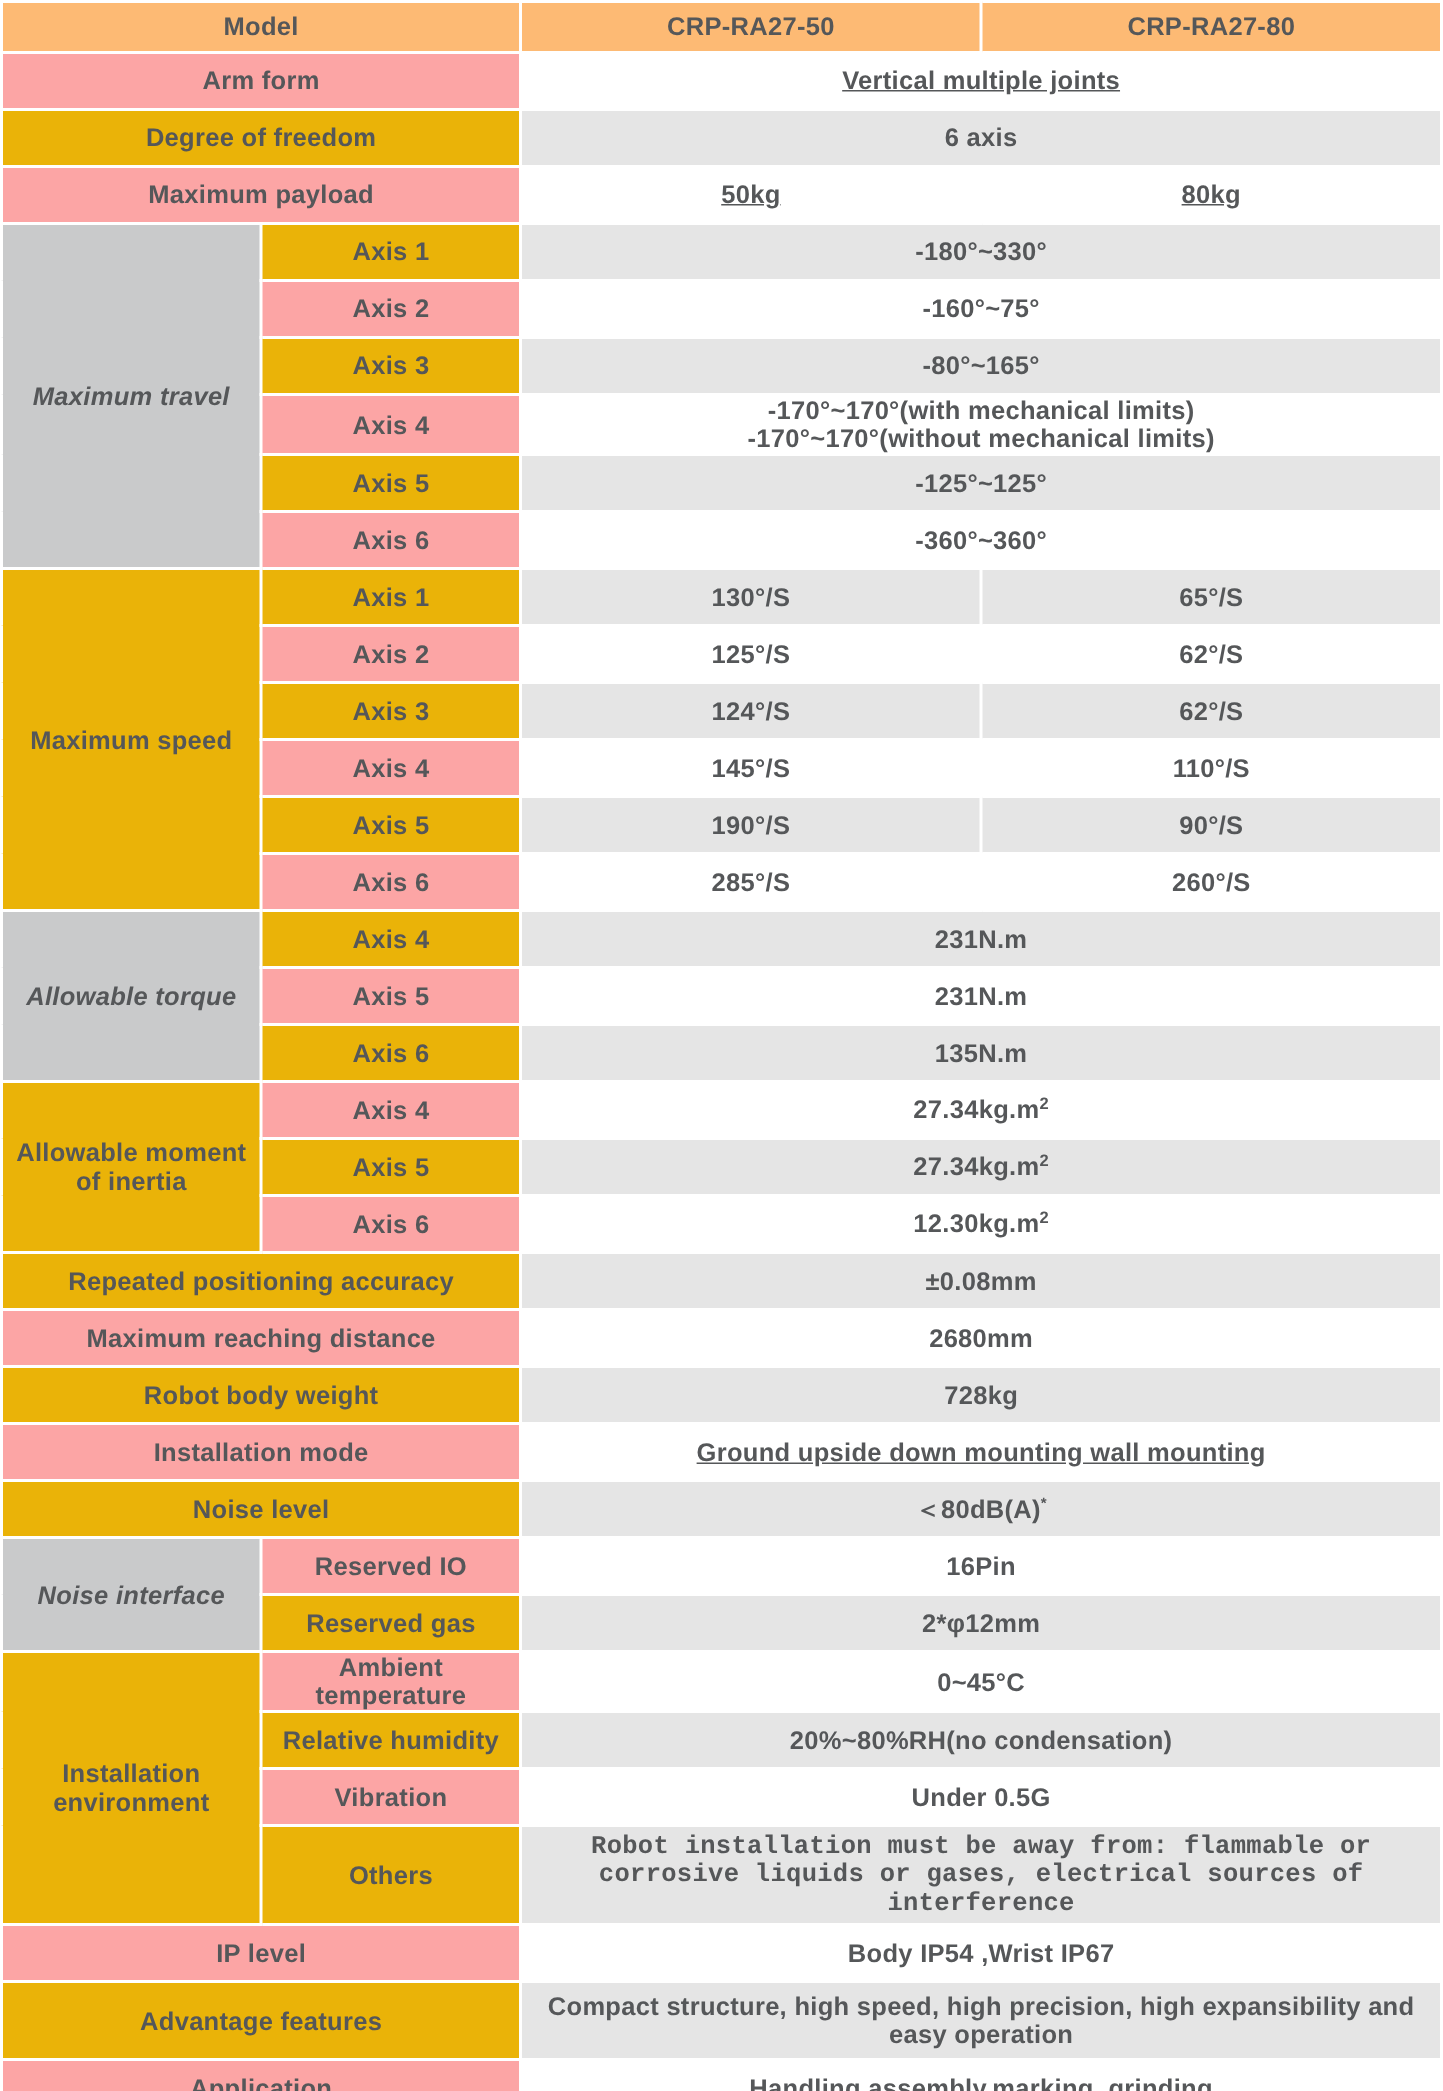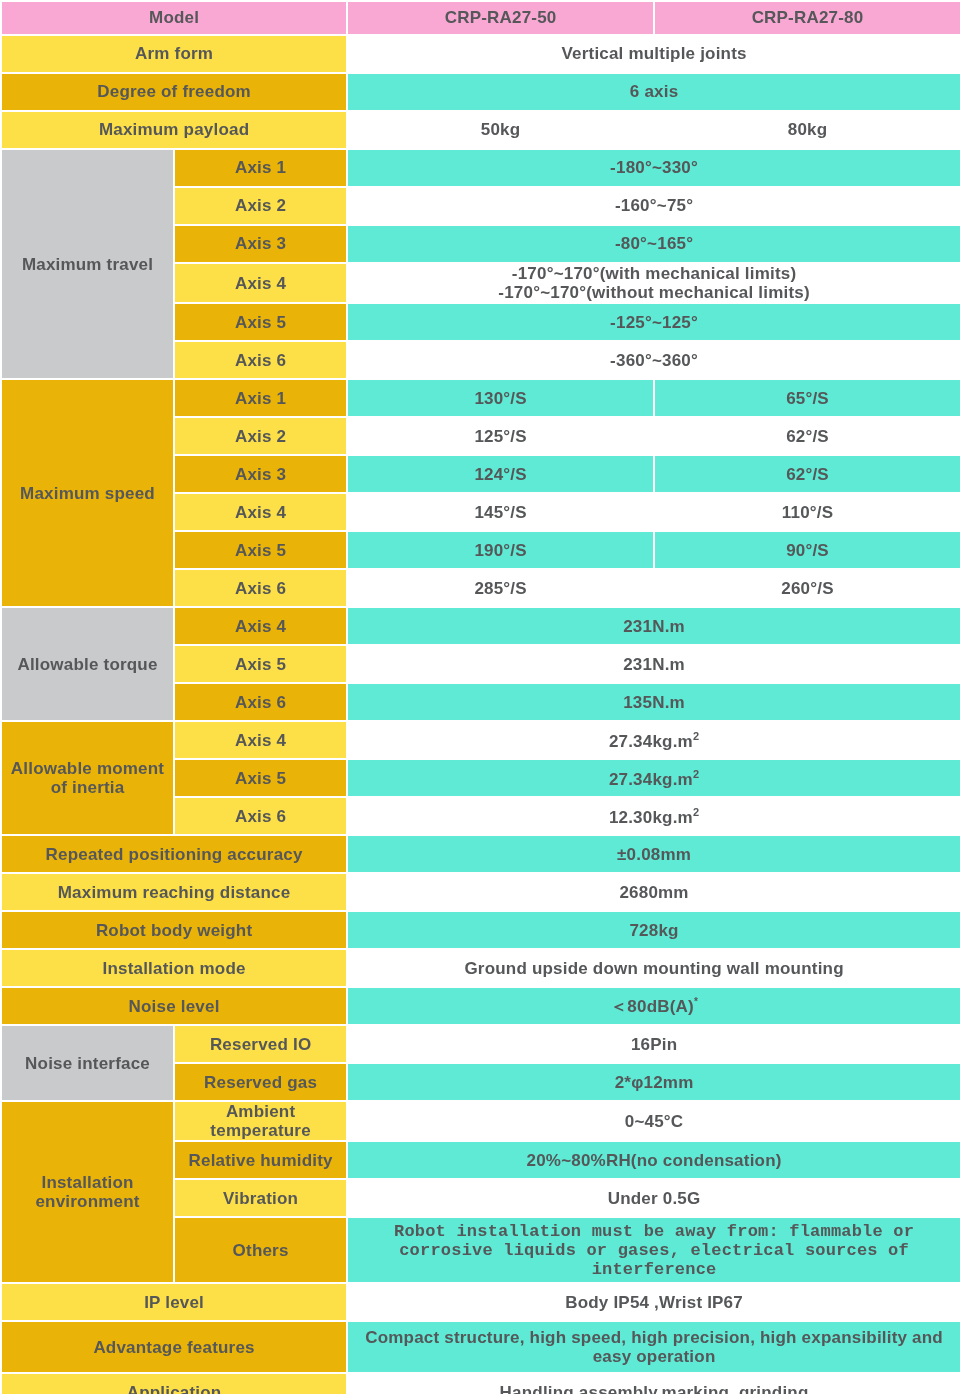--- a/index.html
+++ b/index.html
@@ -30,45 +30,46 @@
     line-height: 1.12;
     border: 2px solid #ffffff;
   }
   
   col.c1 { width: 150px; }
   col.c2 { width: 150px; }
   col.c3 { width: 266px; }
   col.c4 { width: 266px; }
 
   .hdr {
-    background: #f9a8d4;
+    background: #fdba74;
     color: #ffffff;
     font-size: 19px;
     height: 34px;
   }
   .lbl-light {
     background: #eab308;
   }
   .lbl-white {
-    background: #fde047;
+    background: #fca5a5;
   }
   .val-light {
-    background: #5eead4;
+    background: #e5e5e5;
   }
   .val-white {
     background: #ffffff;
   }
   .grp {
     background: #c9cacb;
     color: #555759;
     font-size: 17px;
     line-height: 1.22;
+    font-style: italic;
   }
   .row-h2 { height: 38px; }
-  .big { font-size: 19px; font-weight: bold; }
+  .big { font-size: 19px; font-weight: bold; text-decoration: underline; }
   .multi {
     text-align: left;
     padding: 6px 12px 6px 44px;
     line-height: 1.22;
     font-family: Liberation Mono, monospace;
   }
   .ctr-multi {
     line-height: 1.2;
   }
   sup {

